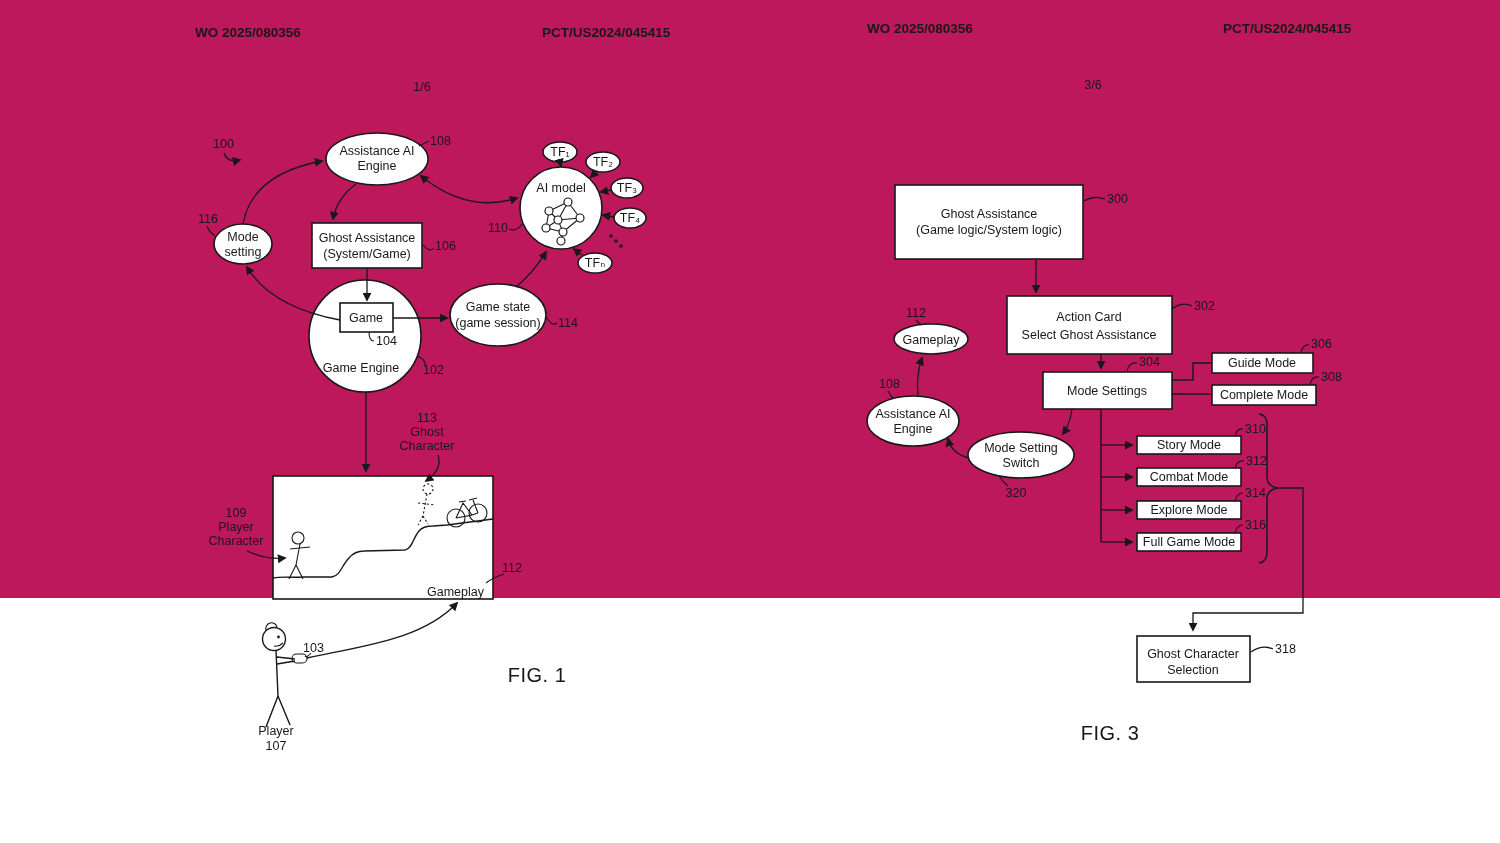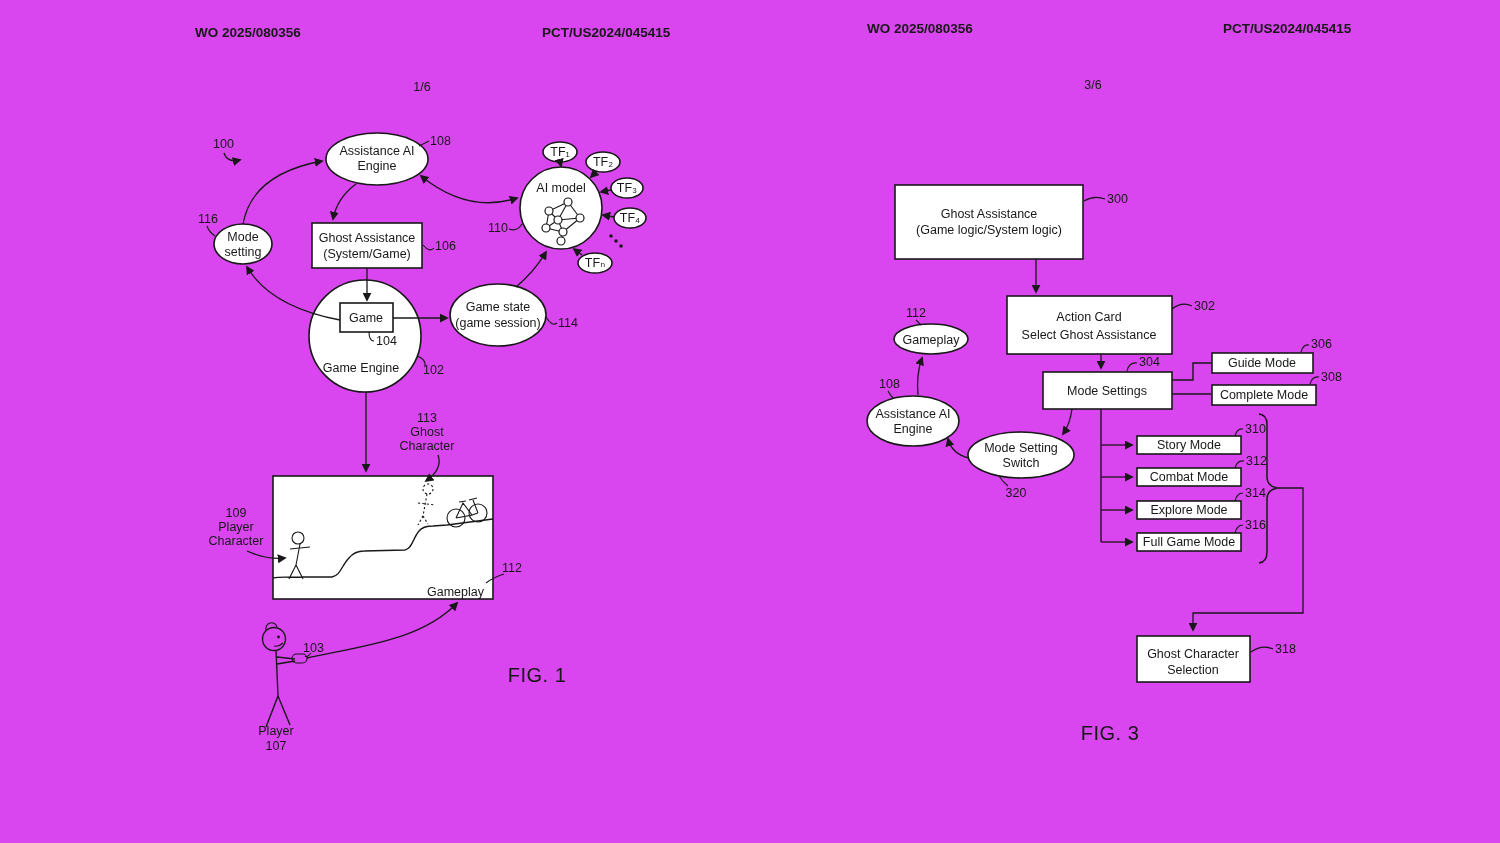--- a/index.html
+++ b/index.html
@@ -1,16 +1,16 @@
 <!DOCTYPE html>
 <html><head>
 <meta charset="utf-8">
 <style>
   html,body{margin:0;padding:0;background:#ffffff;width:1500px;height:843px;overflow:hidden}
-  .canvas{position:relative;width:1500px;height:843px;background:#d946ef}
+  .canvas{position:relative;width:1500px;height:598px;background:#be185d}
   svg{display:block}
   text{font-family:"Liberation Sans","DejaVu Sans",sans-serif;fill:#181818}
   .hdr{font-size:13.5px;font-weight:bold}
   .pg{font-size:12.5px}
   .nd{font-size:12.5px}
   .ref{font-size:12.5px}
   .figcap{font-size:20px;letter-spacing:.5px}
   .shape{stroke:#181818;stroke-width:1.6;fill:#ffffff}
   .ln{stroke:#181818;stroke-width:1.4;fill:none}
   .arr{stroke:#181818;stroke-width:1.3;fill:none}

